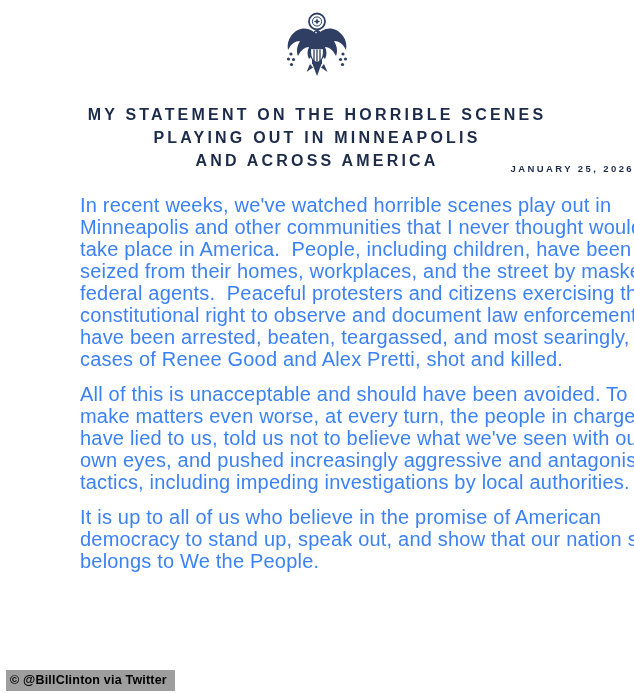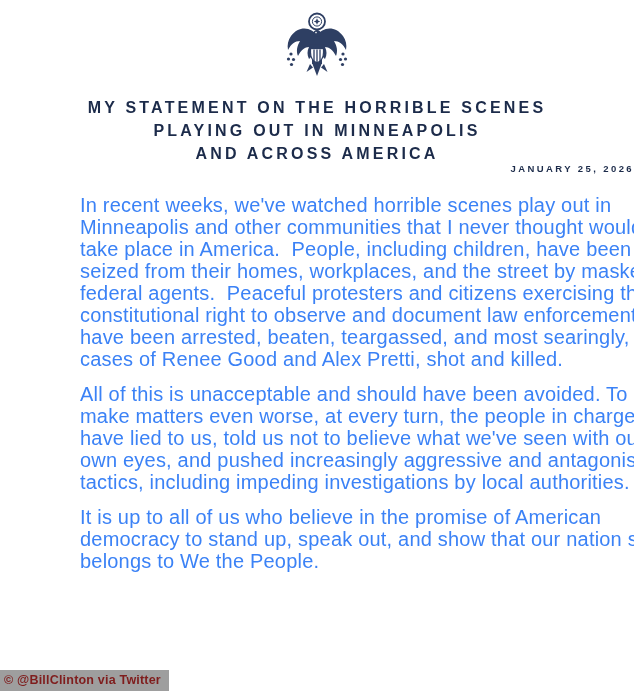--- a/index.html
+++ b/index.html
@@ -9,21 +9,21 @@
     font-family:"Liberation Sans", sans-serif;
     position:relative;
     overflow:hidden;
   }
   .page{position:absolute;inset:0;background:#ffffff;}
   .seal{
     position:absolute;top:12px;left:50%;transform:translateX(-50%);
     width:64px;height:68px;
   }
   .title{
-    position:absolute;top:96px;left:0;width:100%;
+    position:absolute;top:103px;left:0;width:100%;
     margin:0;
     text-align:center;
     font-size:16px;line-height:23px;
     font-weight:bold;
     letter-spacing:3.2px;
     color:#1c2b4a;
     white-space:pre;
   }
   .date{
     position:absolute;top:163px;left:0;width:100%;
@@ -38,23 +38,23 @@
     position:absolute;top:190px;left:80px;right:20px;
   }
   .bodytext p{
     margin:4px 0 13px 0;
     font-size:20px;line-height:22px;
     letter-spacing:0.2px;
     color:#3b82f6;
     white-space:pre;
   }
   .credit{
-    position:absolute;left:0;bottom:2px;
+    position:absolute;left:6px;bottom:2px;
     background:#9e9e9e;
-    color:#7f1d1d;
+    color:#000000;
     font-size:12.5px;line-height:15px;
     font-weight:bold;
     padding:3px 8px 3px 4px;
     letter-spacing:0.2px;
     white-space:pre;
   }
 </style>
 </head>
 <body>
 

